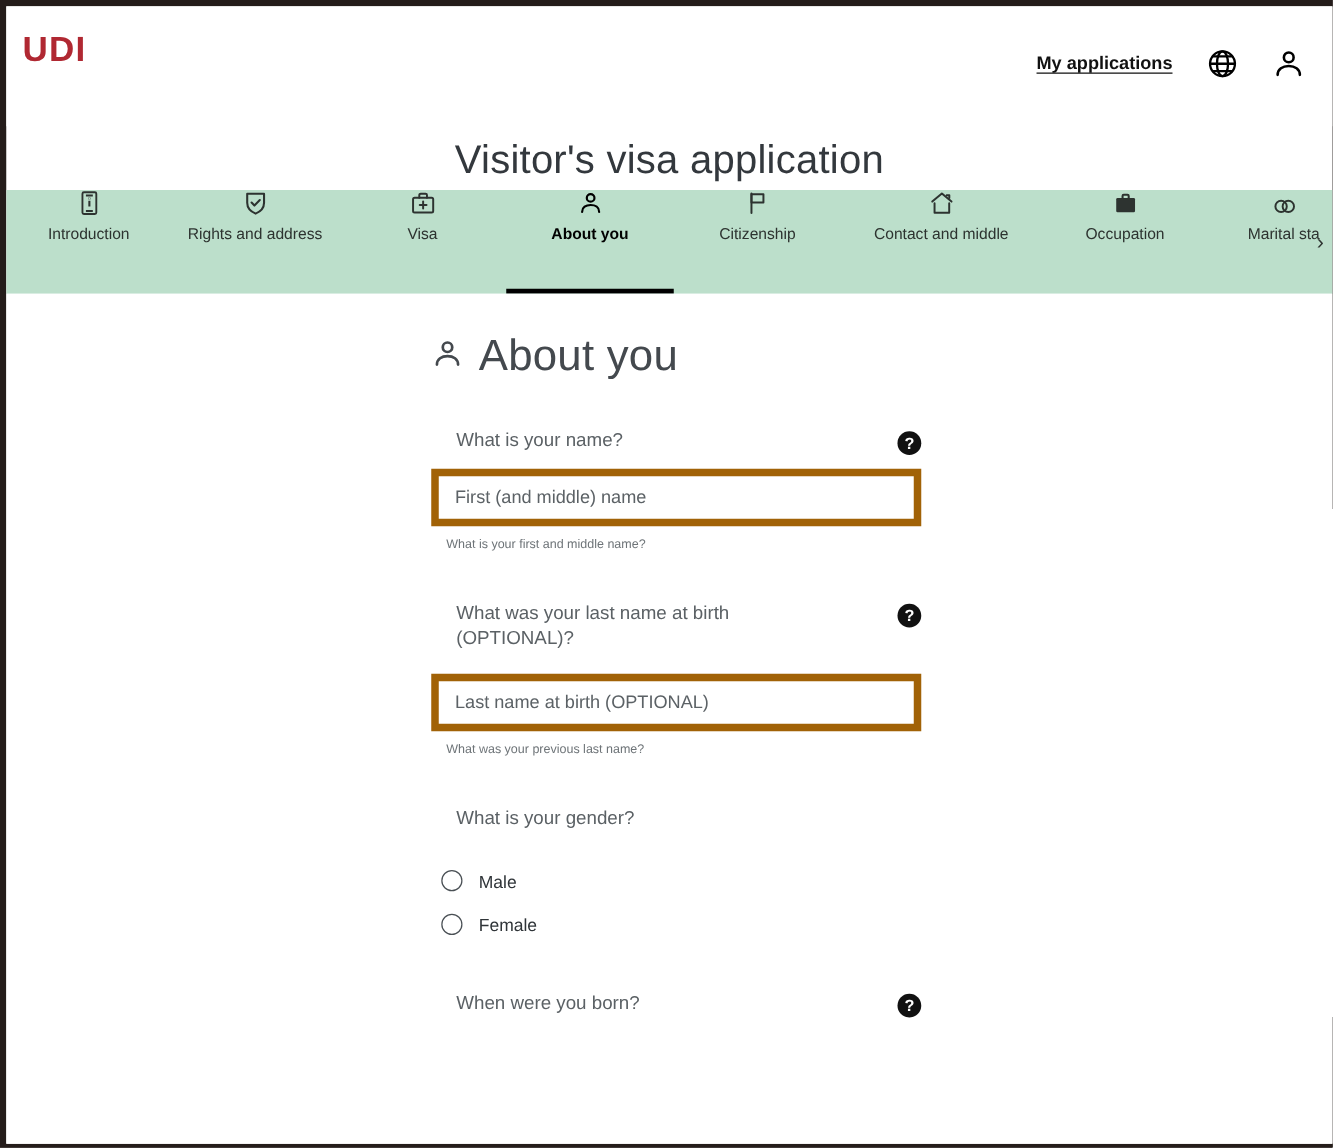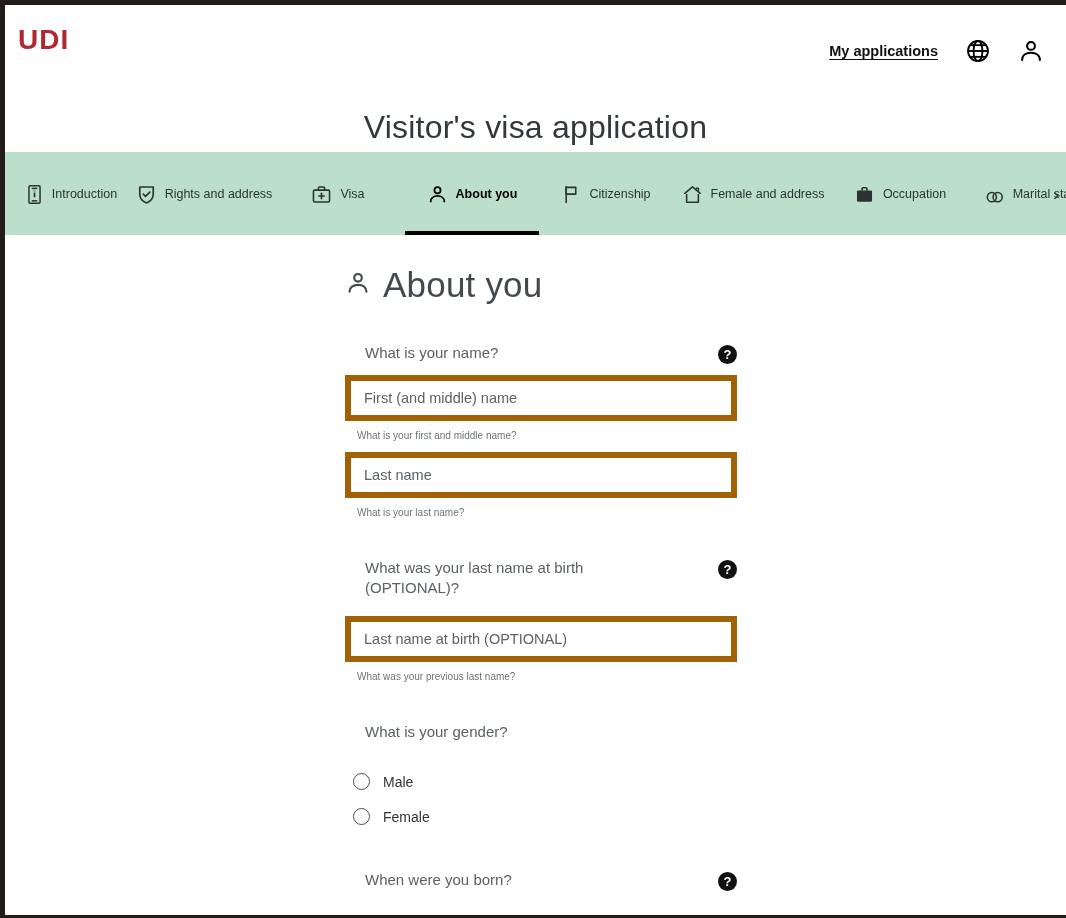--- a/index.html
+++ b/index.html
@@ -94,22 +94,22 @@
     height: 83px;
     background: #bcdfcb;
     display: flex;
     align-items: stretch;
     overflow: hidden;
   }
 
   .tab {
     flex: 0 0 auto;
     display: flex;
-    align-items: center;
-    justify-content: center;
+    flex-direction: column;
+    align-items: center;
     gap: 8px;
     padding: 0 14px;
     cursor: pointer;
     position: relative;
     color: #333b38;
   }
 
   .tab .tab-label {
     font-size: 12.5px;
     color: #2d3330;
@@ -356,21 +356,21 @@
       </div>
 
       <div class="tab" style="width:160px">
         <span class="tab-icon">
           <svg width="21" height="21" viewBox="0 0 24 24" fill="none" stroke="#2d3330" stroke-width="1.8" stroke-linecap="round" stroke-linejoin="round">
             <path d="M3.2 10.6L12 3.2l8.8 7.4"></path>
             <path d="M5.3 12.1v8.7h13.4v-8.7"></path>
             <path d="M16.4 4.8h2.4v2.6"></path>
           </svg>
         </span>
-        <span class="tab-label">Female and address</span>
+        <span class="tab-label">Contact and middle</span>
       </div>
 
       <div class="tab" style="width:134px">
         <span class="tab-icon">
           <svg width="21" height="21" viewBox="0 0 24 24">
             <rect x="3.4" y="7.3" width="17.2" height="13" rx="1.2" fill="#2d3330"></rect>
             <path d="M9.2 7V5.4c0-.6.5-1.1 1.1-1.1h3.4c.6 0 1.1.5 1.1 1.1V7" fill="none" stroke="#2d3330" stroke-width="1.9" stroke-linecap="round"></path>
           </svg>
         </span>
         <span class="tab-label">Occupation</span>
@@ -406,24 +406,20 @@
         <div class="question-row">
           <div class="question-text">What is your name?</div>
           <div class="help-icon">?</div>
         </div>
 
         <div class="field">
           <input class="text-input" type="text" placeholder="First (and middle) name" style="">
           <div class="helper-text">What is your first and middle name?</div>
         </div>
 
-        <div class="field">
-          <input class="text-input" type="text" placeholder="Last name" style="">
-          <div class="helper-text">What is your last name?</div>
-        </div>
 
         <div class="gap-lg"></div>
         <div class="question-row">
           <div class="question-text">What was your last name at birth (OPTIONAL)?</div>
           <div class="help-icon">?</div>
         </div>
 
         <div class="field" style="margin-top:17px">
           <input class="text-input" type="text" placeholder="Last name at birth (OPTIONAL)" style="">
           <div class="helper-text">What was your previous last name?</div>

